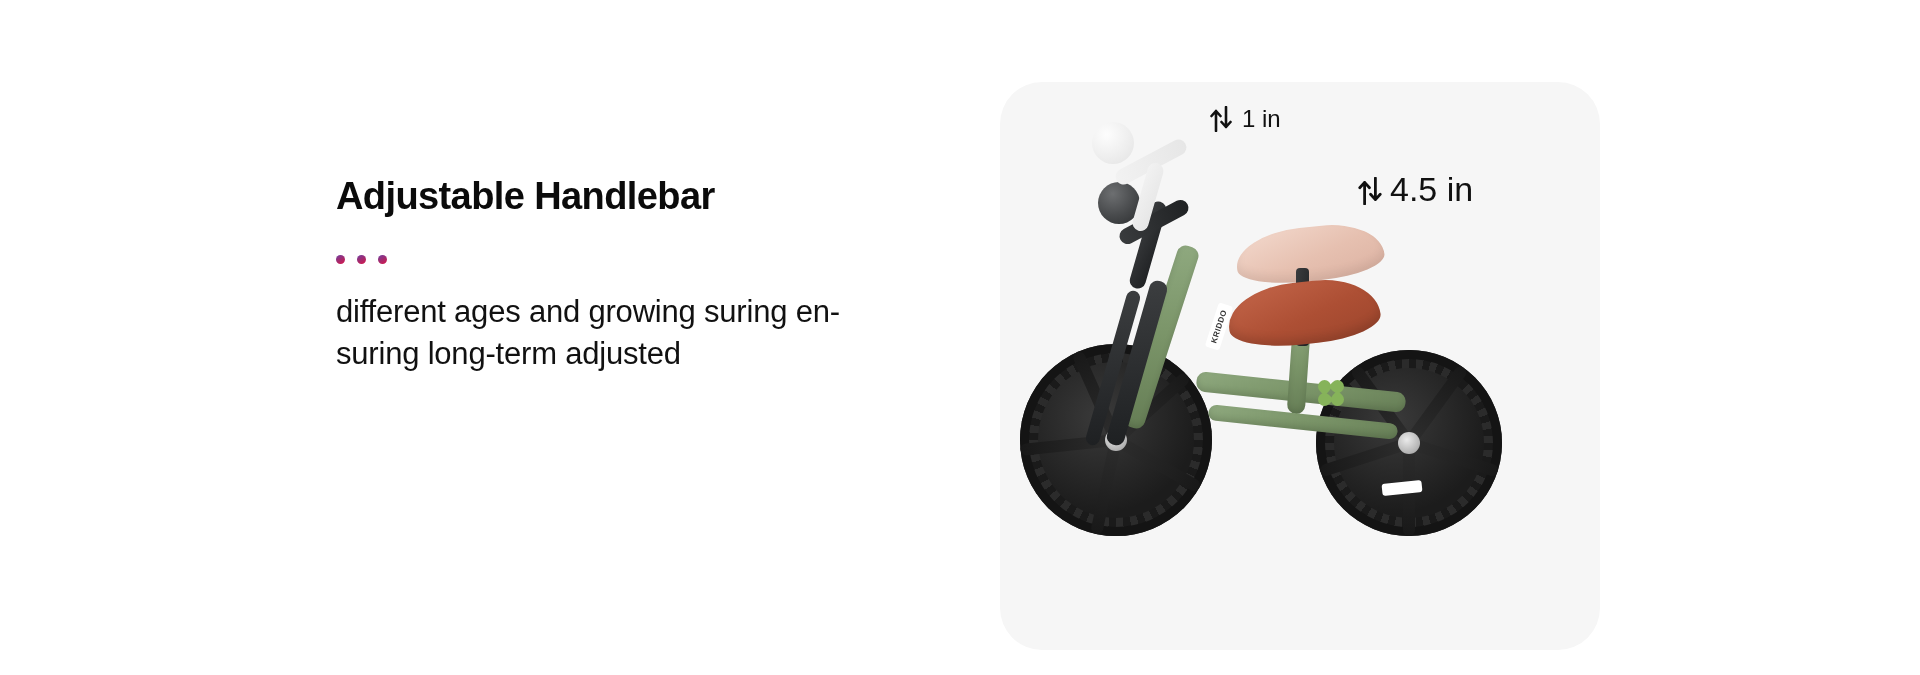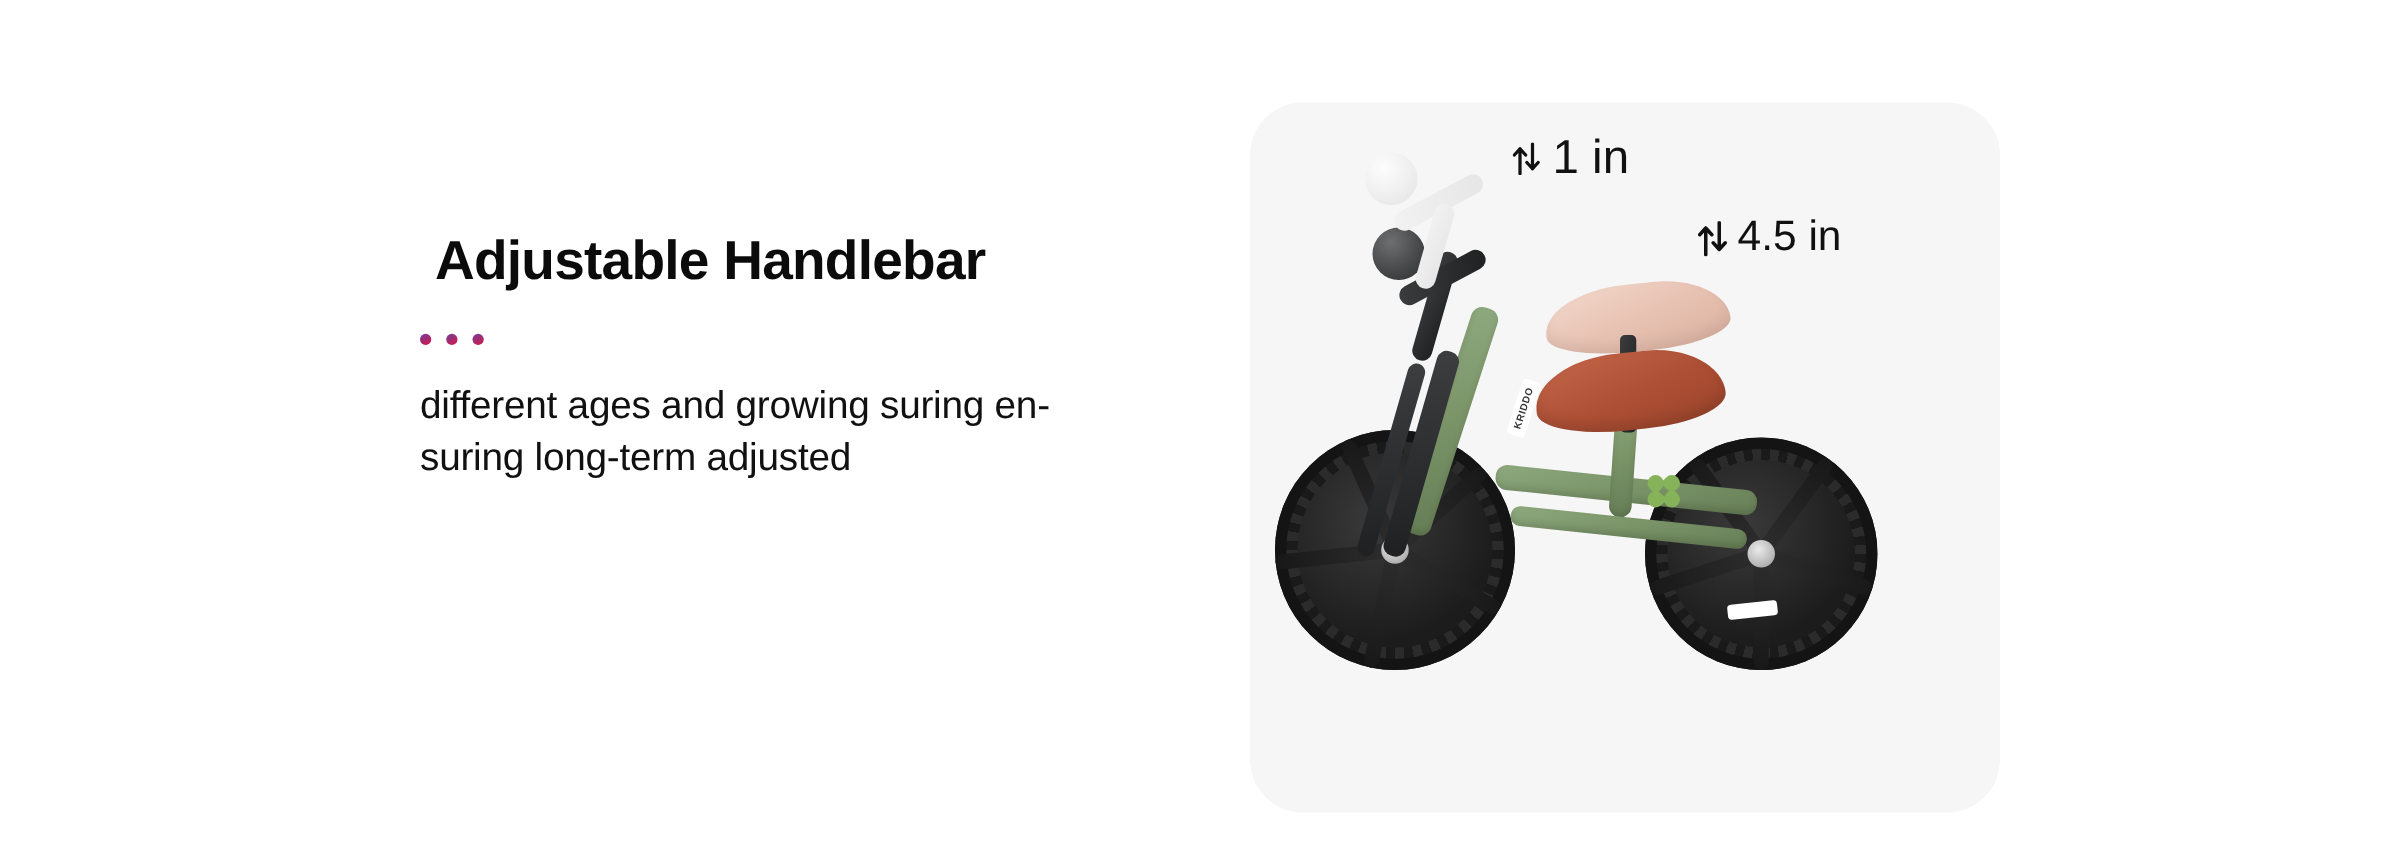--- a/index.html
+++ b/index.html
@@ -21,24 +21,24 @@
   }
 
   
   .text-col {
     position: absolute;
     left: 336px;
     top: 168px;
     width: 600px;
   }
   .feature-title {
-    margin: 12px;
+    margin: 0;
     font-family: "Liberation Sans", sans-serif;
     font-weight: bold;
-    font-size: 44px;
+    font-size: 38px;
     line-height: 57px;
     letter-spacing: -0.6px;
     color: #0b0b0b;
     max-width: 520px;
   }
   .dots-divider {
     display: flex;
     gap: 12px;
     align-items: center;
     margin-top: 28px;
@@ -85,21 +85,21 @@
     display: flex;
     align-items: center;
     gap: 10px;
     color: #111111;
     font-family: "Liberation Sans", sans-serif;
     white-space: nowrap;
   }
   .callout-top {
     left: 210px;
     top: 23px;
-    font-size: 38px;
+    font-size: 24px;
   }
   .callout-mid {
     left: 358px;
     top: 88px;
     font-size: 34px;
   }
   .arrow-updown {
     display: inline-block;
     position: relative;
     width: 22px;

